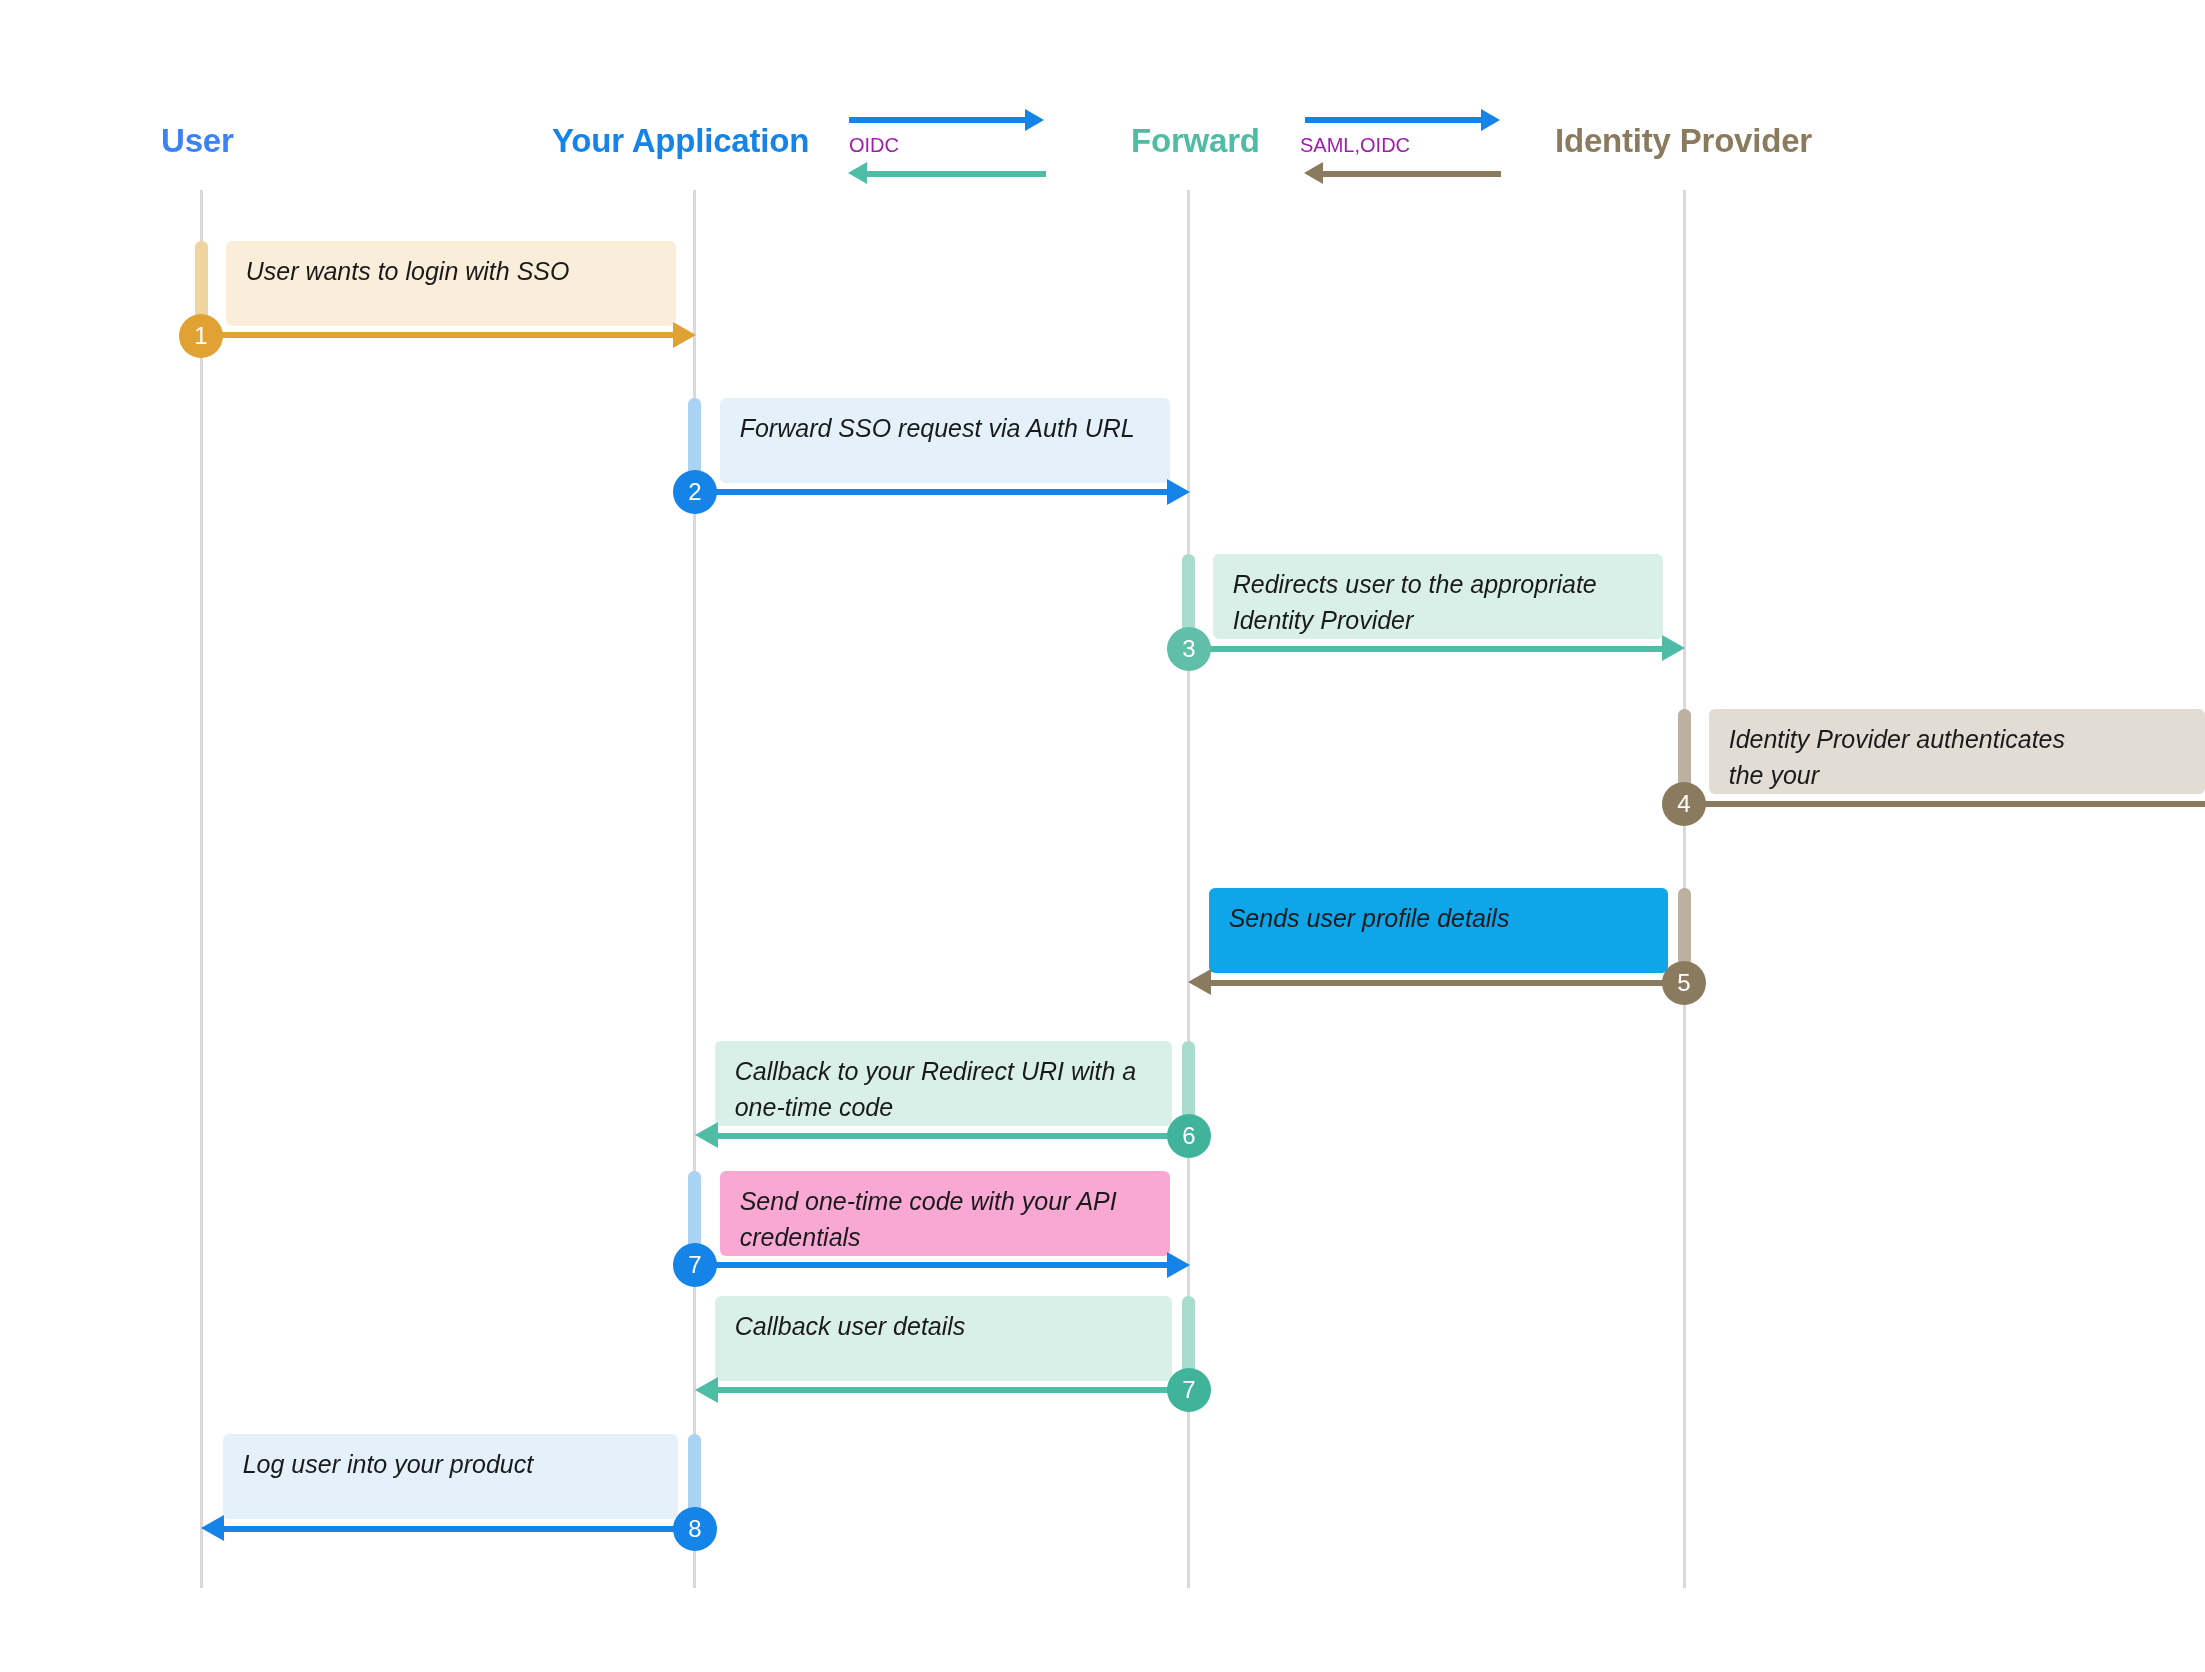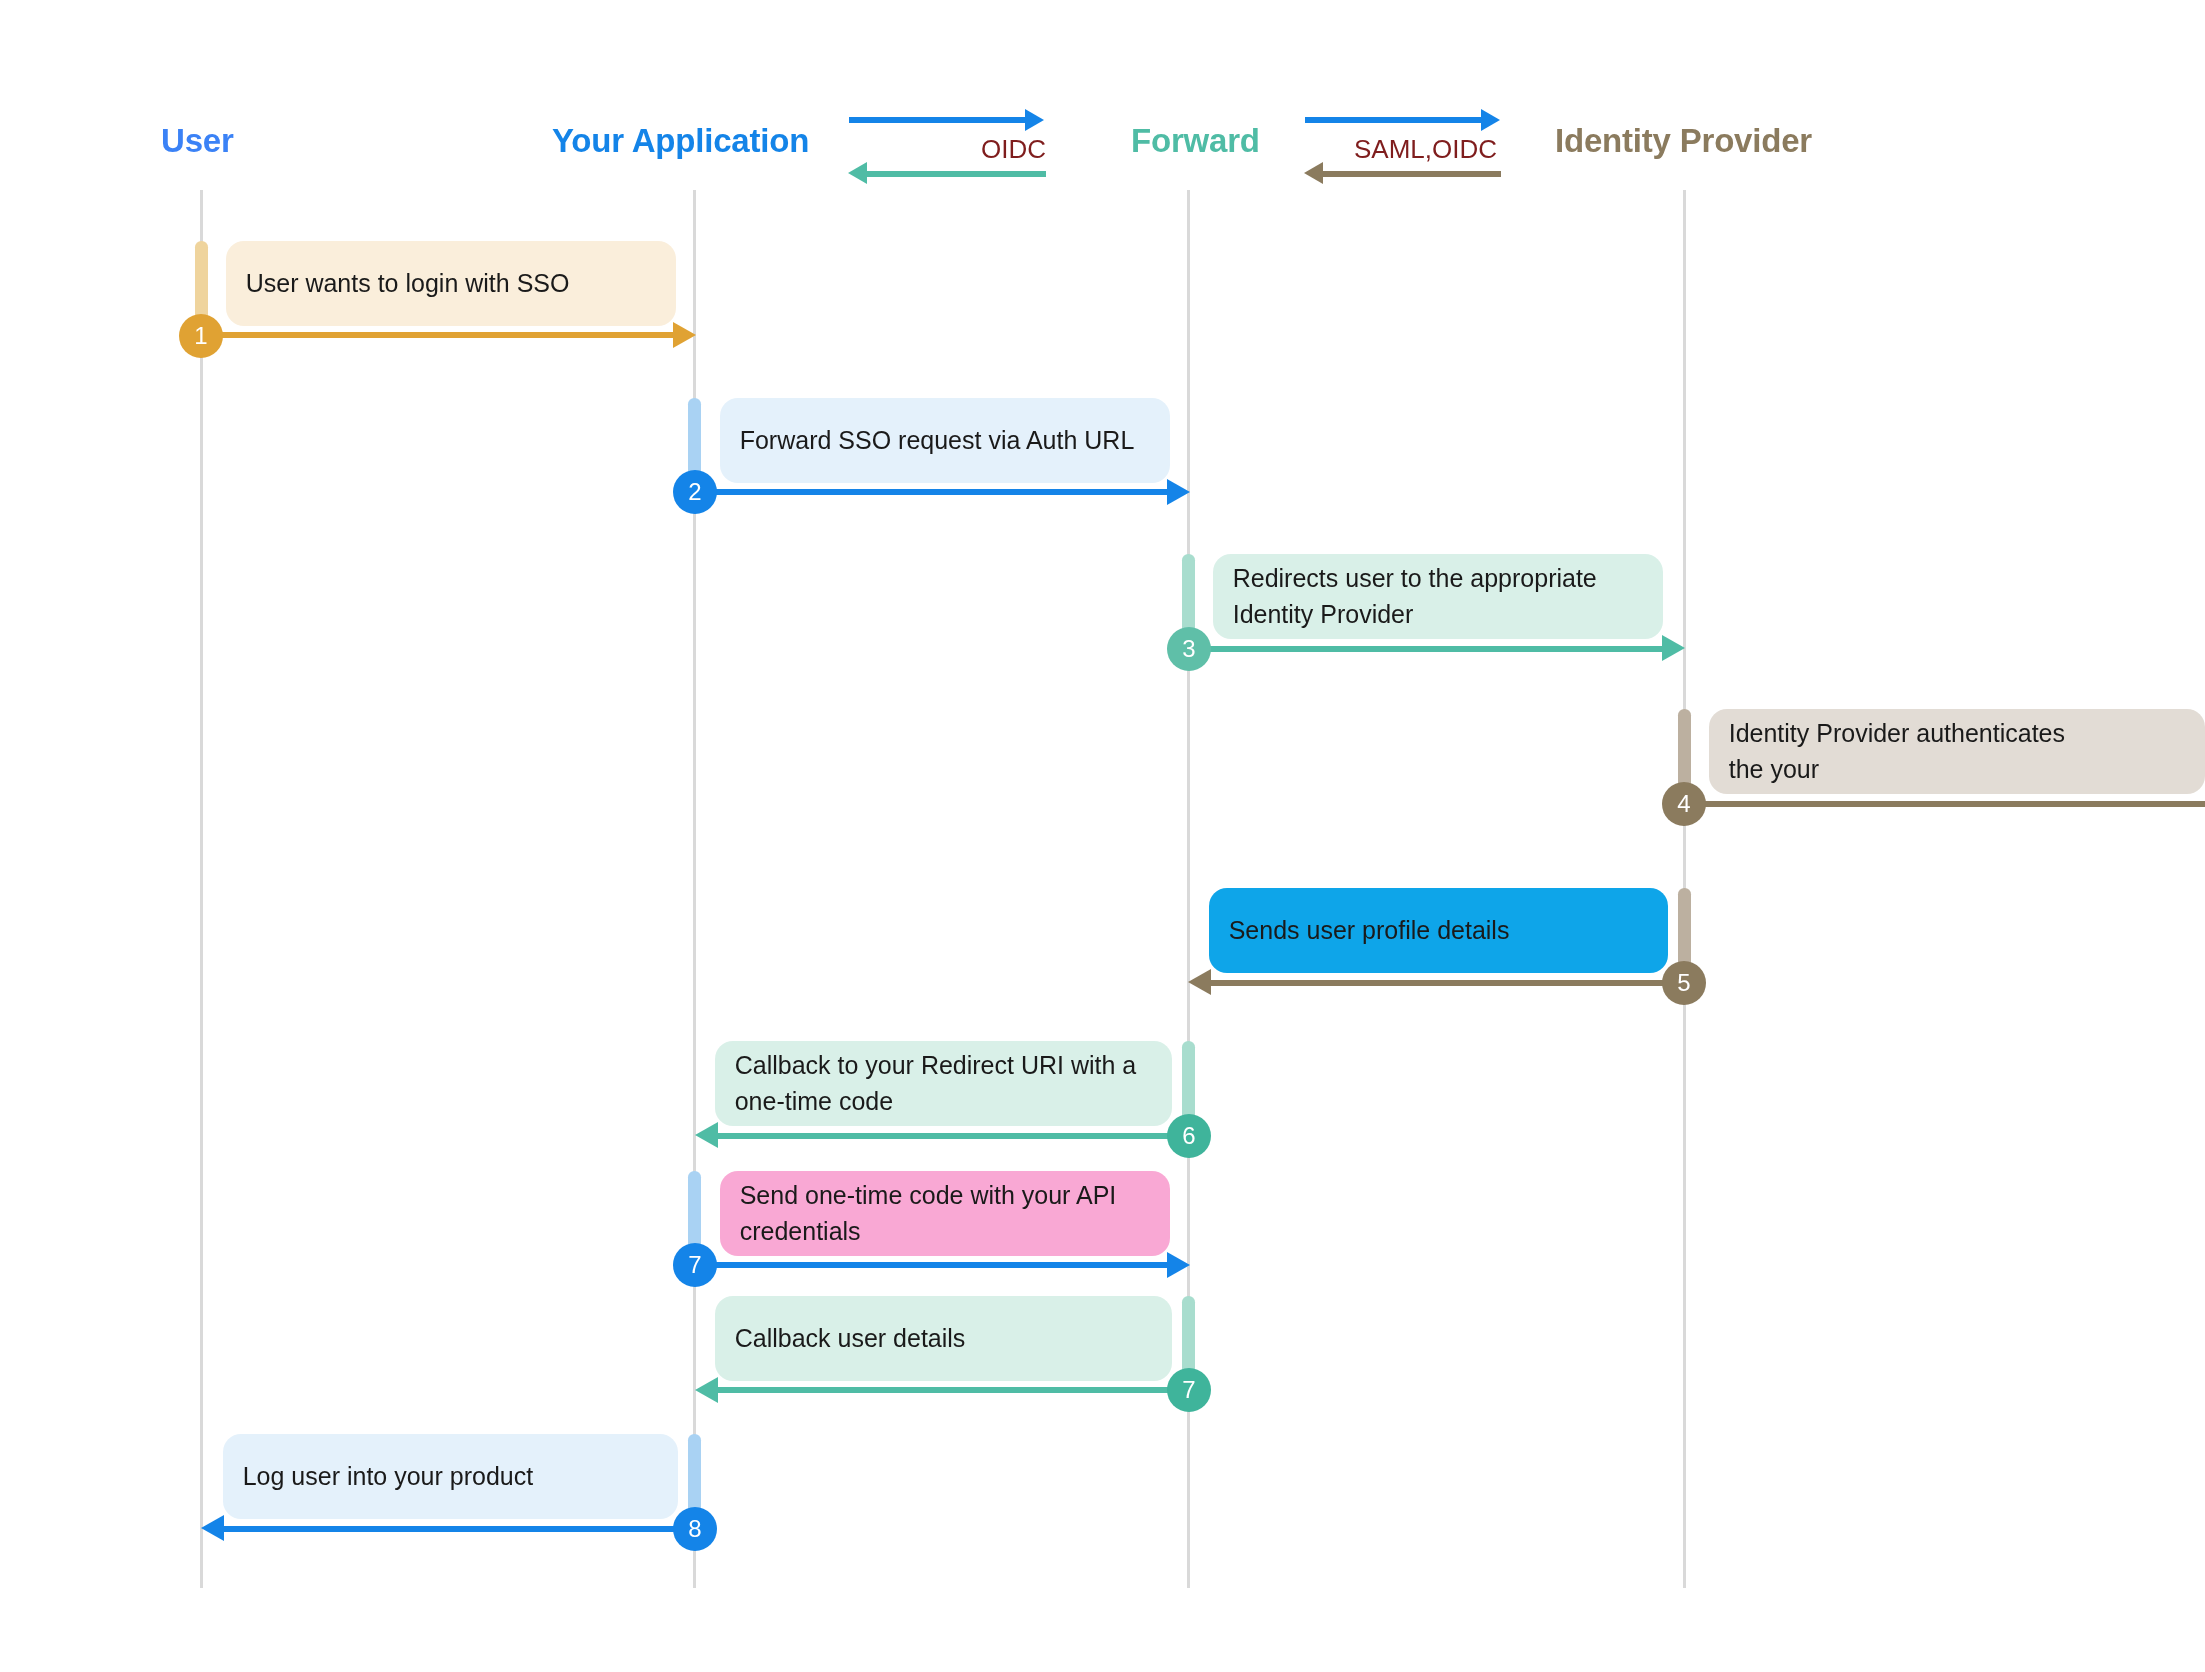--- a/index.html
+++ b/index.html
@@ -46,41 +46,42 @@
   }
   .proto-head {
     position: absolute;
     width: 0;
     height: 0;
     border-top: 11.6px solid transparent;
     border-bottom: 11.6px solid transparent;
   }
   .proto-label {
     position: absolute;
-    font-size: 26px;
-    color: #7f1d1d;
+    font-size: 20px;
+    color: #a21caf;
     white-space: nowrap;
-    text-align: right;
+    text-align: left;
   }
 
   
   .activation {
     position: absolute;
     width: 12.5px;
     border-radius: 6.3px;
   }
 
   
   .msgbox {
     position: absolute;
-    border-radius: 18px;
+    border-radius: 6px;
     box-sizing: border-box;
     padding: 13.4px 19.7px;
     display: flex;
-    align-items: center;
+    align-items: flex-start;
+    font-style: italic;
   }
   .msgbox-text {
     font-size: 25px;
     color: #1a1a1a;
     line-height: 1.42;
     white-space: pre-line;
   }
 
   
   .msg-line {

